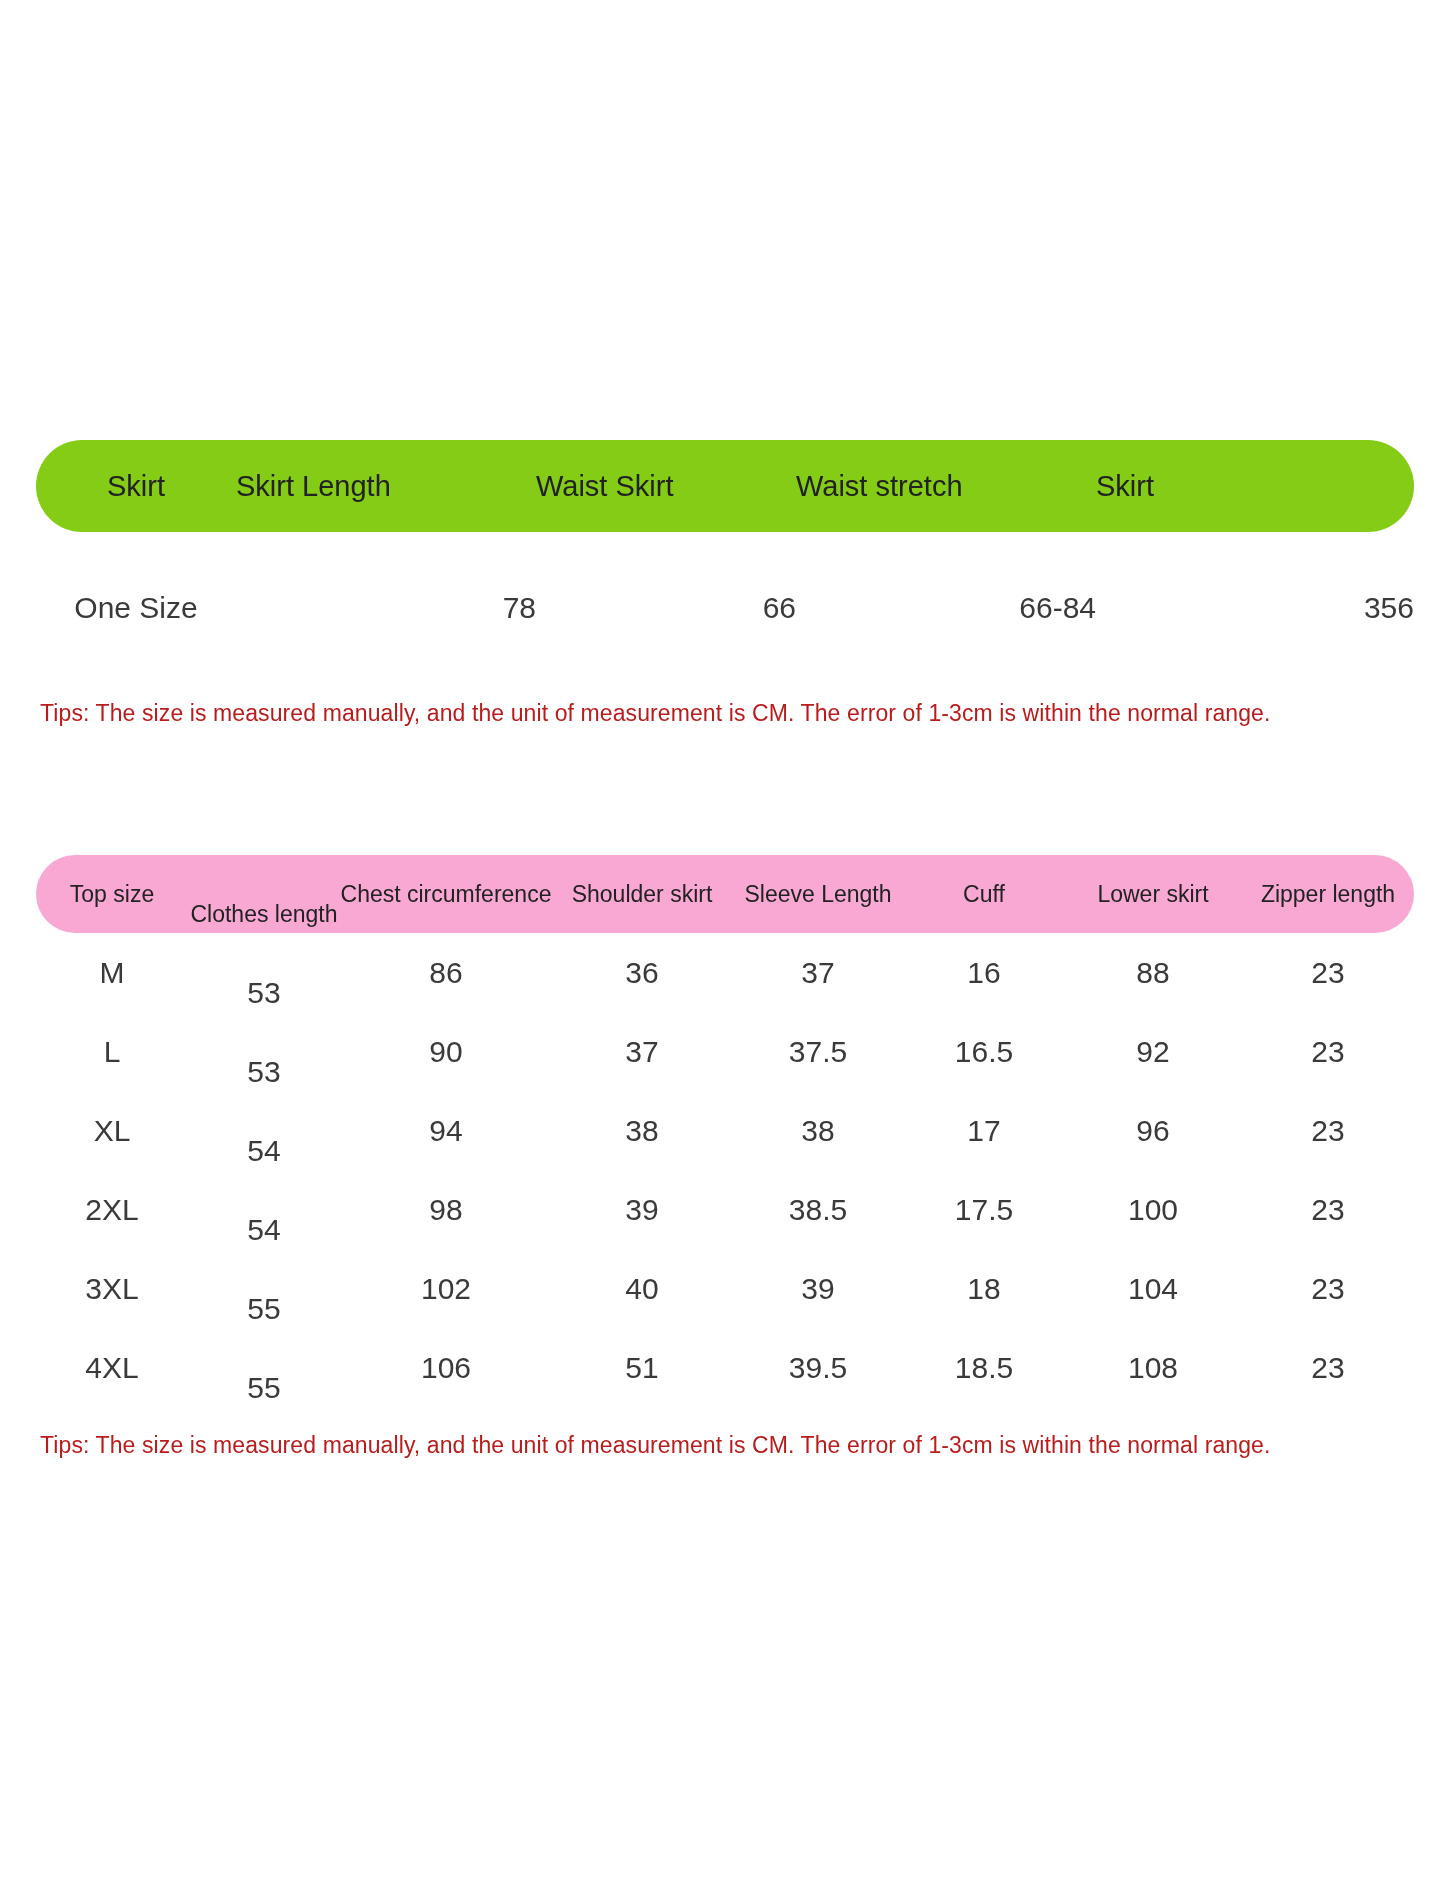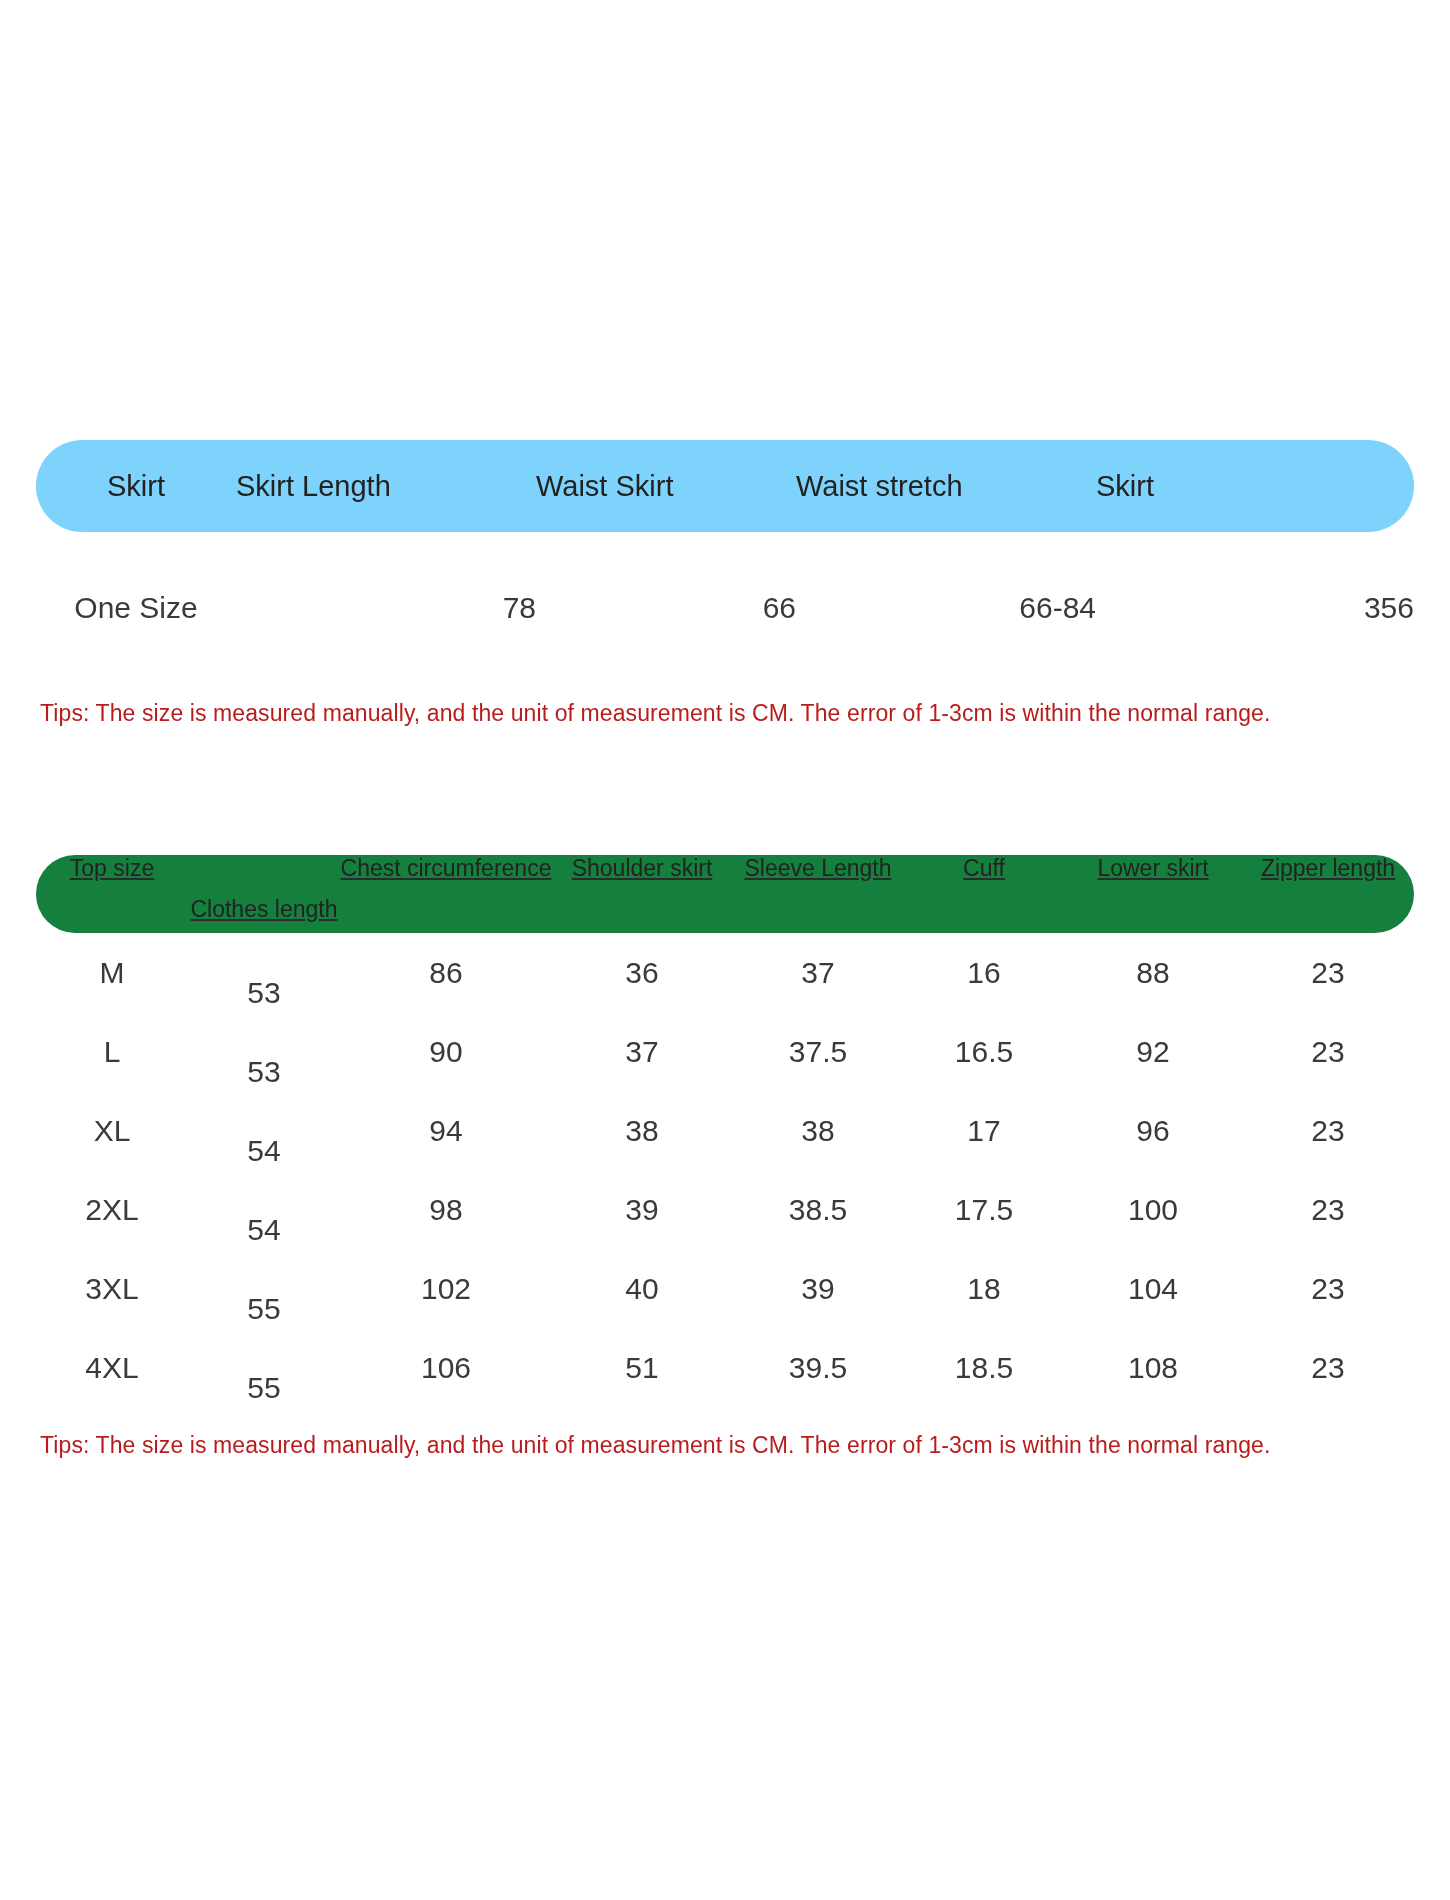--- a/index.html
+++ b/index.html
@@ -26,21 +26,21 @@
 
   
   .skirt-block {
     position: absolute;
     left: 36px;
     top: 440px;
     width: 1378px;
   }
 
   .skirt-header {
-    background: #7dd3fc;
+    background: #84cc16;
     border-radius: 46px;
     height: 92px;
     display: flex;
     align-items: center;
   }
   .skirt-header .cell {
     font-size: 29px;
     color: #222222;
     text-align: left;
     font-weight: 400;
@@ -77,25 +77,25 @@
   .tips-2 { left: 40px; top: 1432px; }
 
   
   .top-block {
     position: absolute;
     left: 36px;
     top: 855px;
     width: 1378px;
   }
   .top-header {
-    background: #15803d;
+    background: #f9a8d4;
     border-radius: 42px;
     height: 78px;
     display: flex;
-    text-decoration: underline;
+    align-items: center;
   }
   .top-header .cell {
     font-size: 23px;
     color: #222222;
     text-align: center;
     font-weight: 400;
   }
   .top-row {
     display: flex;
     align-items: center;

